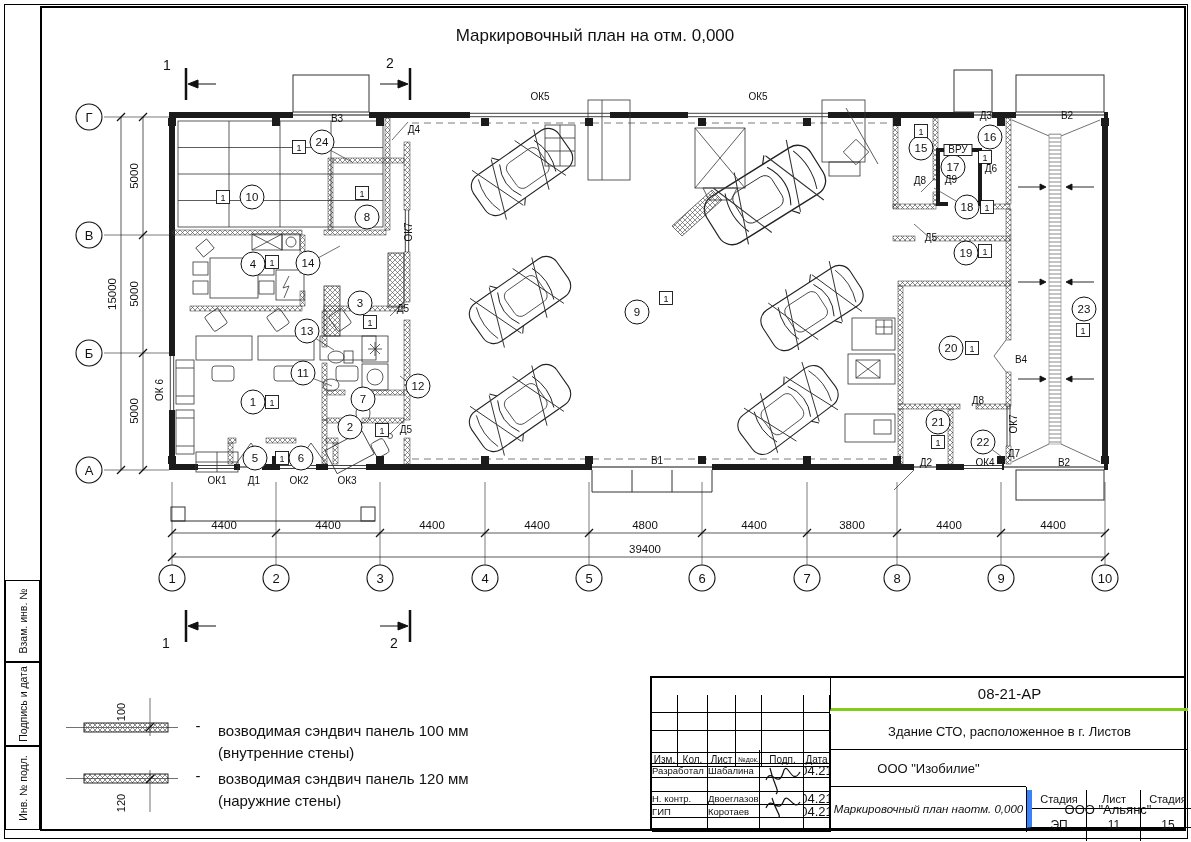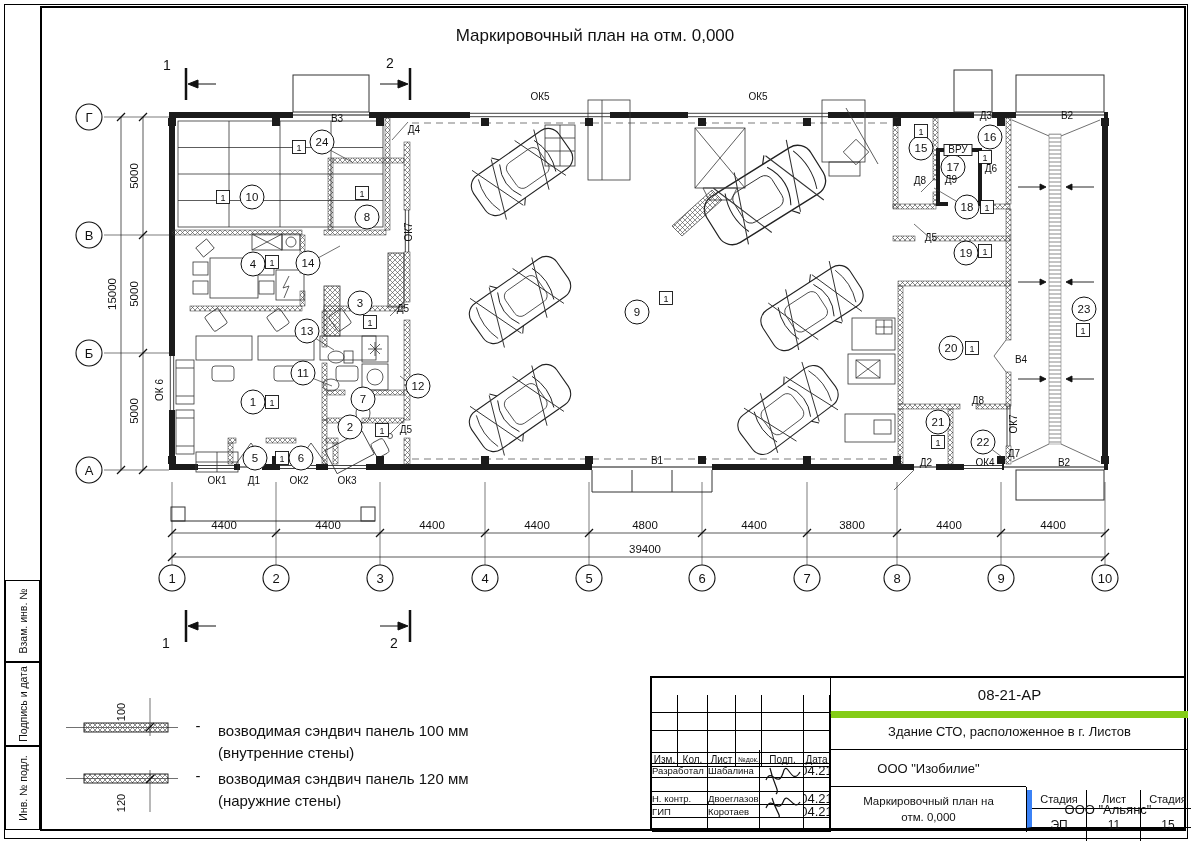--- a/index.html
+++ b/index.html
@@ -21,29 +21,29 @@
      display:flex;align-items:center;justify-content:center;overflow:hidden;}
   #tb-top{left:0;top:17px;width:178px;height:72px;display:grid;
      grid-template-columns:26px 30px 28px 26px 42px 26px;grid-template-rows:18px 18px 22px 14px;}
   #tb-top .c{font-size:10px;}
   #tb-bot{left:0;top:72px;width:178px;height:82px;display:grid;
      grid-template-columns:56px 52px 44px 26px;grid-template-rows:14px 14px 14px 13px 13px 14px;}
   #tb-bot .c{font-size:9.5px;justify-content:flex-start;padding-left:0;}
   #tb-bot .c.ctr{justify-content:center;padding-left:0;font-size:13px;}
   #tb-right{left:178px;top:0;width:358px;height:154px;}
   .cell-border{border-left:1px solid #000;box-sizing:border-box;}
-  #tb-doc{left:0;top:0;width:358px;height:40px;border-bottom:7px solid #84cc16;font-size:15px;}
+  #tb-doc{left:0;top:0;width:358px;height:33px;border-bottom:3px solid #84cc16;font-size:15px;}
   #tb-obj{left:0;top:36px;width:358px;height:36px;border-bottom:1px solid #000;font-size:13px;}
   #tb-comp{left:0;top:72px;width:196px;height:37px;border-bottom:1px solid #000;font-size:13px;}
   #tb-slw{left:196px;top:72px;width:162px;height:37px;border-bottom:1px solid #000;border-left:6px solid #3b82f6;margin-top:40px;}
   .slw-h{top:0;height:18px;width:54px;border-bottom:1px solid #000;font-size:11px;}
   .slw-v{top:18px;height:33px;width:54px;font-size:12px;}
   .slw2{left:54px;border-left:1px solid #000;}
   .slw3{left:108px;border-left:1px solid #000;}
-  #tb-sheet{left:0;top:109px;width:196px;height:45px;font-size:11.5px;text-align:center;flex-direction:column;line-height:1.35;}
+  #tb-sheet{left:0;top:109px;width:196px;height:45px;font-size:11.5px;text-align:center;flex-direction:row;line-height:1.35;font-style:italic;}
   #tb-contr{left:196px;top:109px;width:162px;height:45px;border-left:1px solid #000;font-size:13px;}
   .flexc{display:flex;align-items:center;justify-content:center;}
 </style>
 </head>
 <body>
 
 <div id="outer-border" class="abs"></div>
 <div id="frame" class="abs"></div>
 
 <div id="drawing-title" class="abs">Маркировочный план на отм. 0,000</div>

